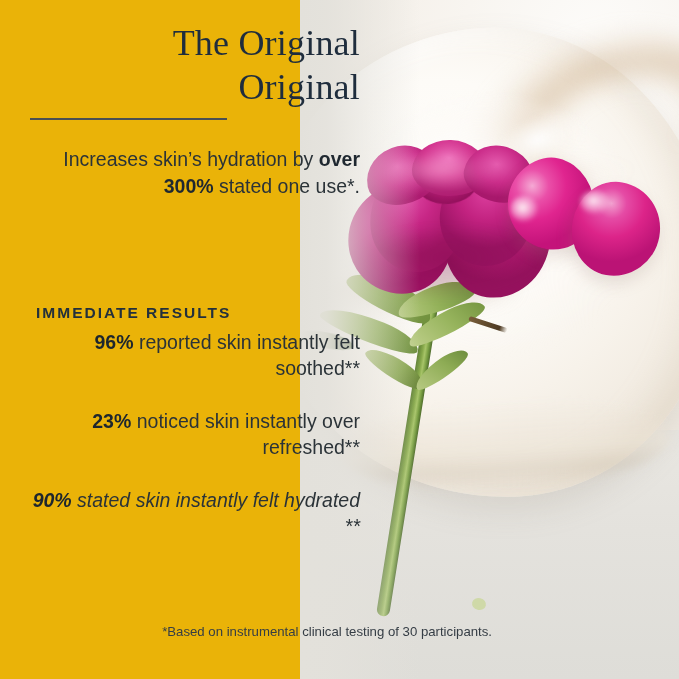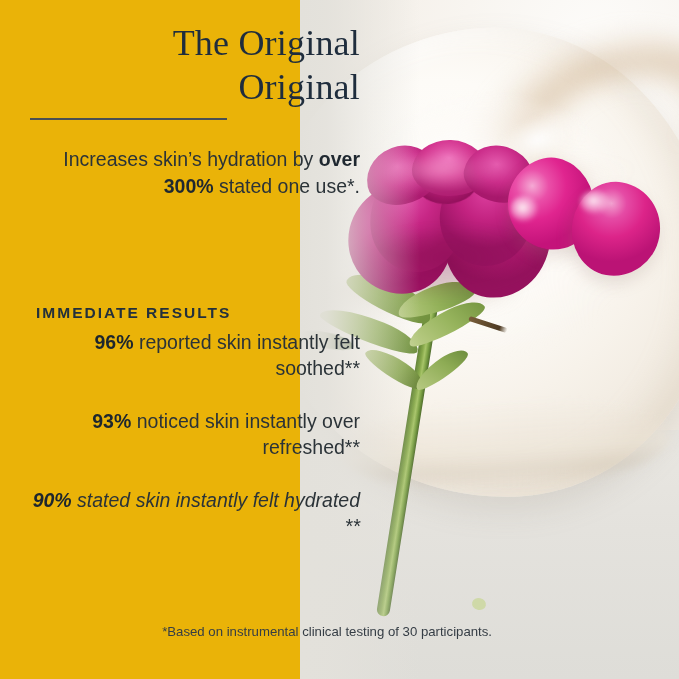--- a/index.html
+++ b/index.html
@@ -444,21 +444,21 @@
     <h1 class="title"><span>The Original</span><br><span>Original</span></h1>
 
     <div class="rule"></div>
 
     <p class="subhead"><span>Increases skin’s hydration by </span><b>over 300%</b><span> stated one use*.</span></p>
 
     <p class="eyebrow">IMMEDIATE RESULTS</p>
 
     <ul class="stats">
       <li class="stat"><b>96%</b><span> reported skin instantly felt soothed**</span></li>
-      <li class="stat"><b>93%</b><span> noticed skin instantly over refreshed**</span></li>
+      <li class="stat"><b>23%</b><span> noticed skin instantly over refreshed**</span></li>
       <li class="stat"><b>90%</b><span> stated skin instantly felt hydrated **</span></li>
     </ul>
 
     <div class="footnotes">
       <div class="footnote">*Based on instrumental clinical testing of 30 participants.</div>
     </div>
 
   </div>
 </div>
 

